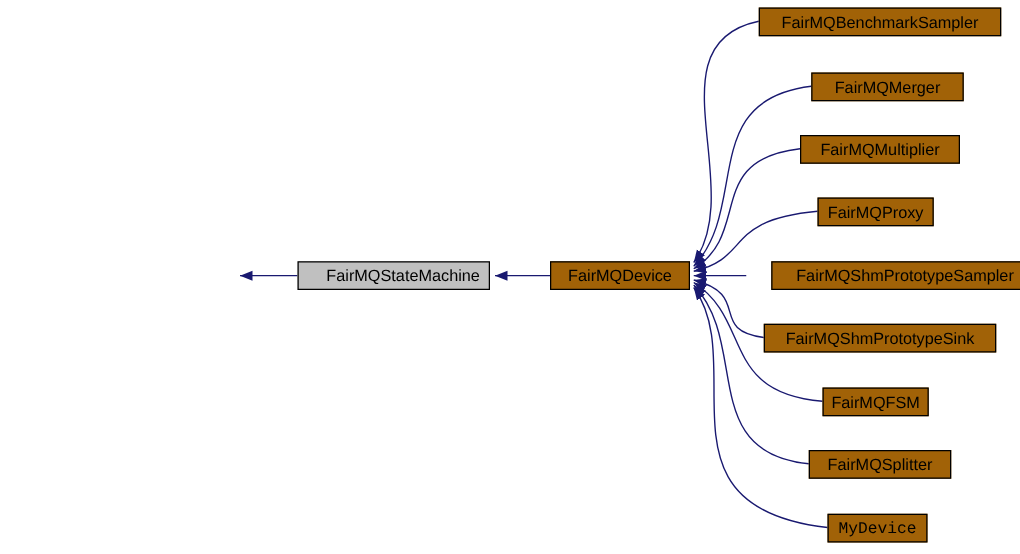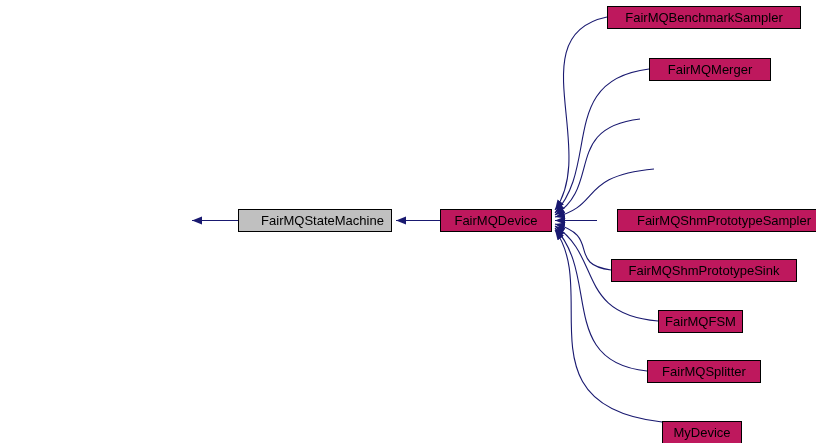--- a/index.html
+++ b/index.html
@@ -17,21 +17,21 @@
     left: 0; top: 0;
     width: 816px; height: 443px;
     pointer-events: none;
   }
   .node {
     position: absolute;
     box-sizing: border-box;
     display: flex;
     align-items: center;
     justify-content: center;
-    background: #be185d;
+    background: #a16207;
     border: 1px solid var(--node-border, #000000);
     color: #000000;
     font-size: 13px;
     text-align: center;
     white-space: nowrap;
     cursor: pointer;
   }
   .node.external {
     border-color: var(--external-border, #bfbfbf);
     white-space: pre-line;
@@ -77,25 +77,27 @@
 
 
   <div class="node focus" style="left:238px; top:209px; width:154px; height:23px;">FairMQStateMachine</div>
 
   <div class="node" style="left:440px; top:209px; width:112px; height:23px;">FairMQDevice</div>
 
   <div class="node" style="left:607px; top:6px; width:194px; height:23px;">FairMQBenchmarkSampler</div>
 
   <div class="node" style="left:649px; top:58px; width:122px; height:23px;">FairMQMerger</div>
 
+  <div class="node" style="left:640px; top:108px; width:128px; height:23px;">FairMQMultiplier</div>
 
+  <div class="node" style="left:654px; top:158px; width:93px; height:23px;">FairMQProxy</div>
 
   <div class="node" style="left:617px; top:209px; width:214px; height:23px;">FairMQShmPrototypeSampler</div>
 
   <div class="node" style="left:611px; top:259px; width:186px; height:23px;">FairMQShmPrototypeSink</div>
 
   <div class="node" style="left:658px; top:310px; width:85px; height:23px;">FairMQFSM</div>
 
   <div class="node" style="left:647px; top:360px; width:114px; height:23px;">FairMQSplitter</div>
 
-  <div class="node" style="left:662px; top:421px; width:80px; height:23px;">MyDevice</div>
+  <div class="node" style="left:662px; top:411px; width:80px; height:23px;font-family:Liberation Mono, monospace;">MyDevice</div>
 
 </div>
 
 </body></html>

